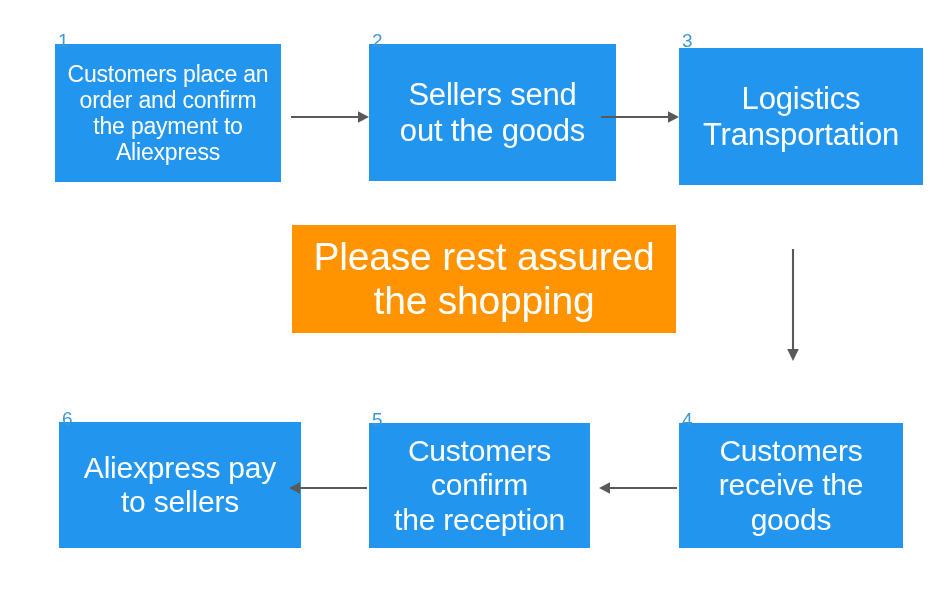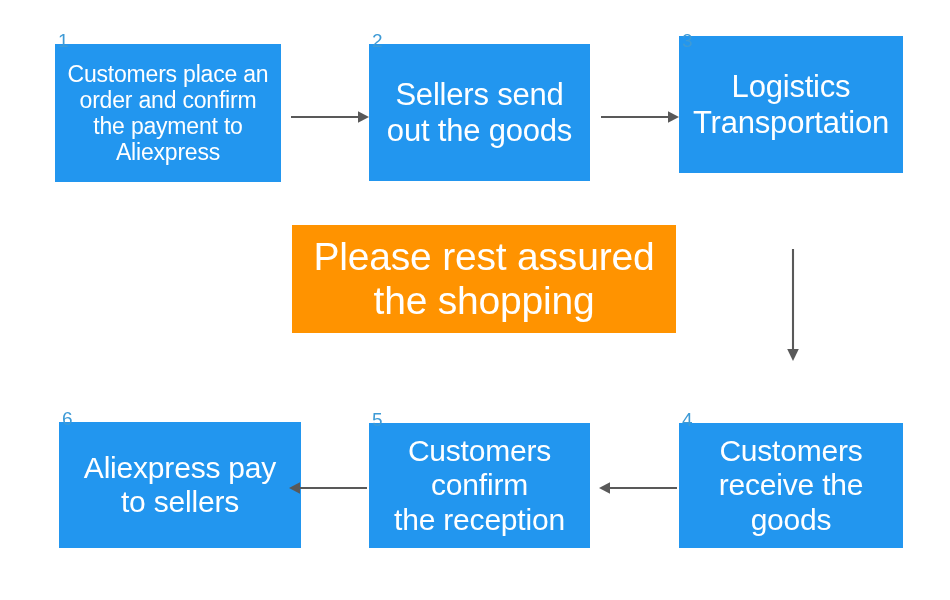--- a/index.html
+++ b/index.html
@@ -79,32 +79,32 @@
 the payment to
 Aliexpress</span>
   </div>
 
   <svg class="arrow" style="left:291px; top:104px;" width="78" height="26">
     <line x1="0" y1="13" x2="67" y2="13" stroke="#595959" stroke-width="2.1"></line>
     <polygon points="67,7.2 78,13 67,18.8" fill="#595959"></polygon>
   </svg>
 
   <div class="step-num" style="left:372px; top:31px;">2</div>
-  <div class="step-box blue fs-31" style="left:369px; top:44px; width:221px; height:137px;">
+  <div class="step-box blue fs-31" style="left:369px; top:44px; width:247px; height:137px;">
     <span class="step-label">Sellers send
 out the goods</span>
   </div>
 
   <svg class="arrow" style="left:601px; top:104px;" width="78" height="26">
     <line x1="0" y1="13" x2="67" y2="13" stroke="#595959" stroke-width="2.1"></line>
     <polygon points="67,7.2 78,13 67,18.8" fill="#595959"></polygon>
   </svg>
 
   <div class="step-num" style="left:682px; top:31px;">3</div>
-  <div class="step-box blue fs-31" style="left:679px; top:36px; width:224px; height:137px;">
+  <div class="step-box blue fs-31" style="left:679px; top:48px; width:244px; height:137px;">
     <span class="step-label">Logistics
 Transportation</span>
   </div>
 
   <div class="step-box orange fs-40" style="left:292px; top:225px; width:384px; height:108px;align-items:center;">
     <span class="step-label">Please rest assured
 the shopping</span>
   </div>
 
   <svg class="arrow" style="left:780px; top:249px;" width="26" height="112">

